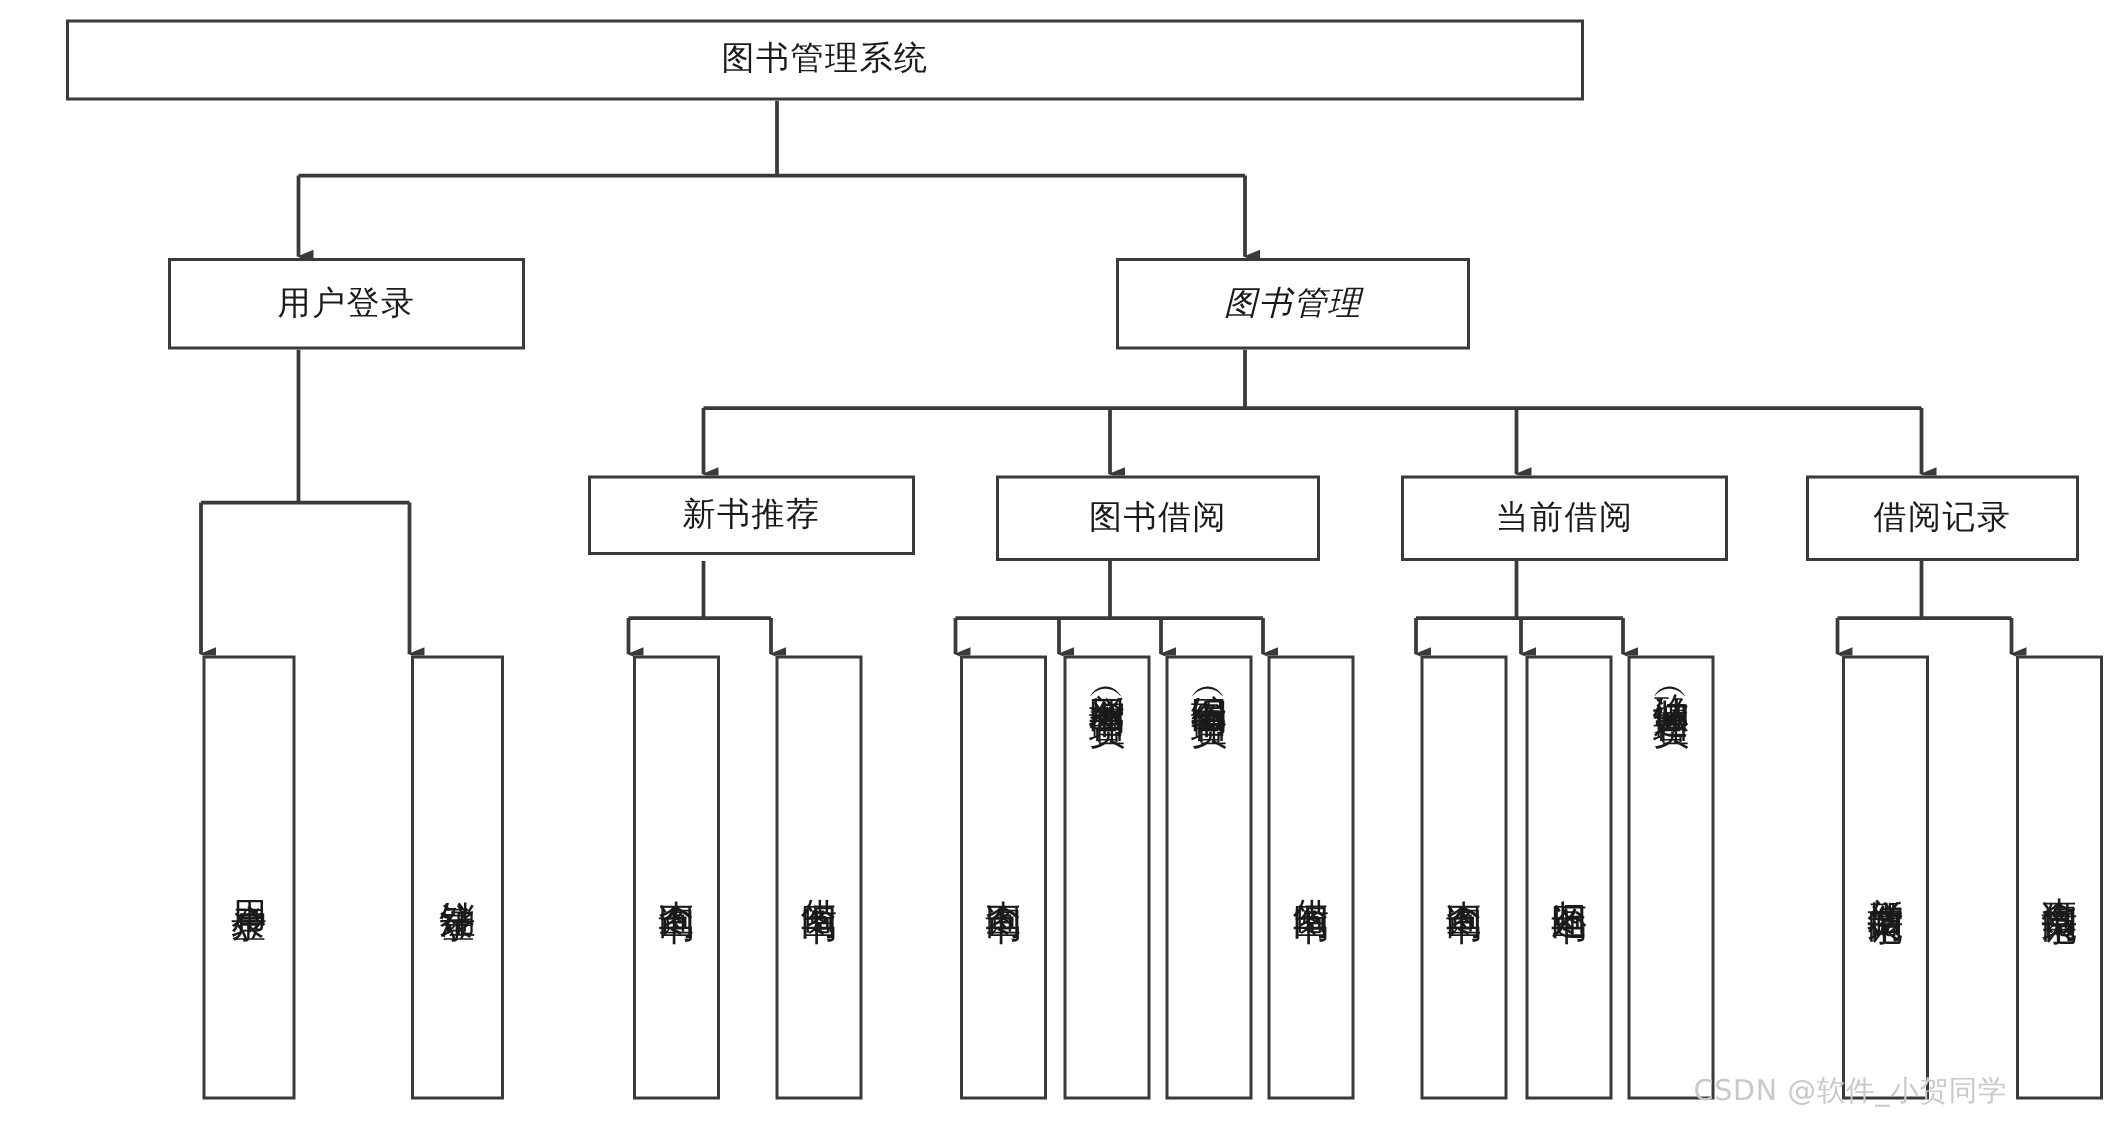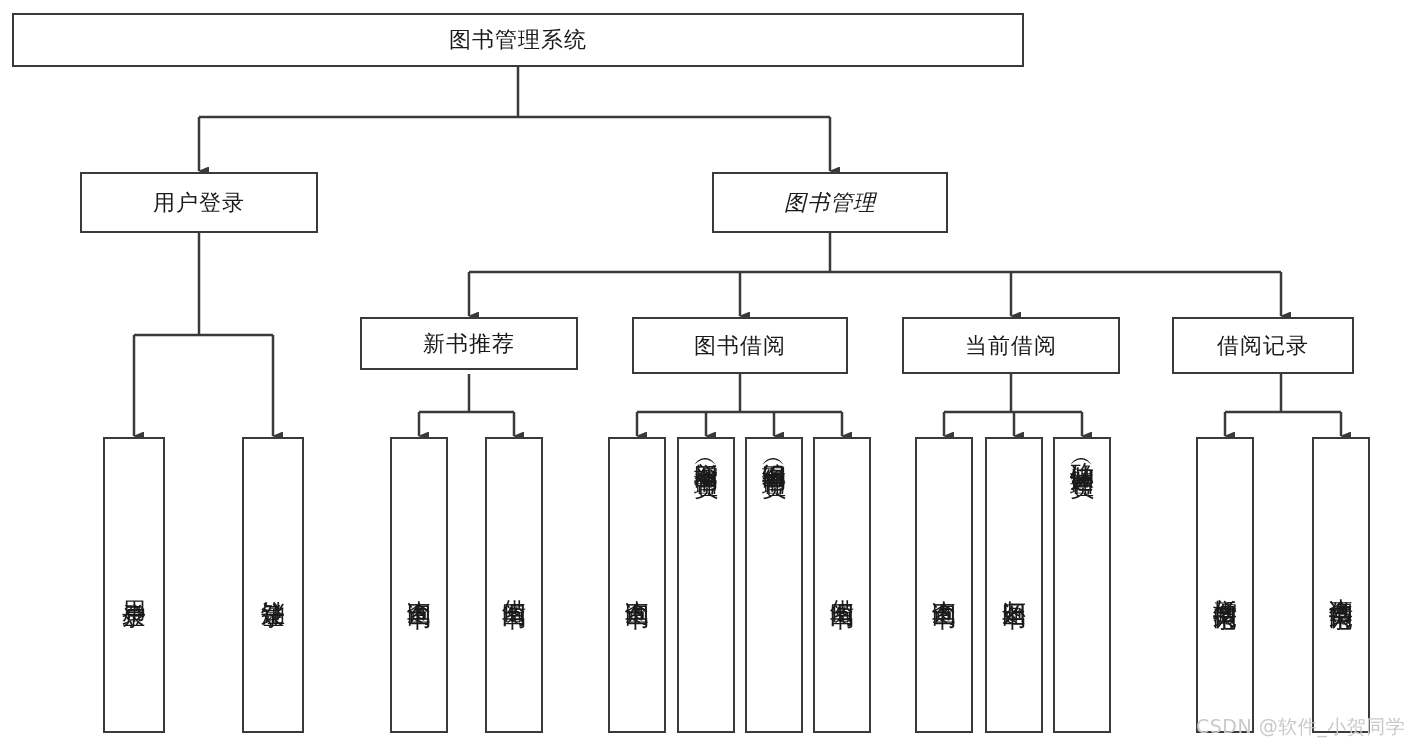--- a/index.html
+++ b/index.html
@@ -26,20 +26,21 @@
     pointer-events: none;
   }
   .node {
     position: absolute;
     box-sizing: border-box;
     border: 2px solid #3a3a3a;
     background: #ffffff;
     display: flex;
     align-items: center;
     justify-content: center;
+    margin-left: 32px;
   }
   .node-label {
     color: #1a1a1a;
     font-size: 22px;
     line-height: 1.18;
     letter-spacing: 1px;
     white-space: pre;
     text-align: center;
   }
   .node.vertical {
@@ -184,14 +185,14 @@
   </div>
 
   <div class="node vertical" style="left: 1196px; top: 437px; width: 58px; height: 296px; align-items: center;">
     <span class="node-label">新增借阅记录</span>
   </div>
 
   <div class="node vertical" style="left: 1312px; top: 437px; width: 58px; height: 296px; align-items: center;">
     <span class="node-label">查询借阅记录</span>
   </div>
 
-  <div class="watermark" style="left: 1196px; top: 714px; color: rgb(201, 201, 201);">CSDN @软件_小贺同学</div>
+  <div class="watermark" style="left: 1129px; top: 714px; color: rgb(201, 201, 201);">CSDN @软件_小贺同学</div>
 </div>
 
 </body></html>

